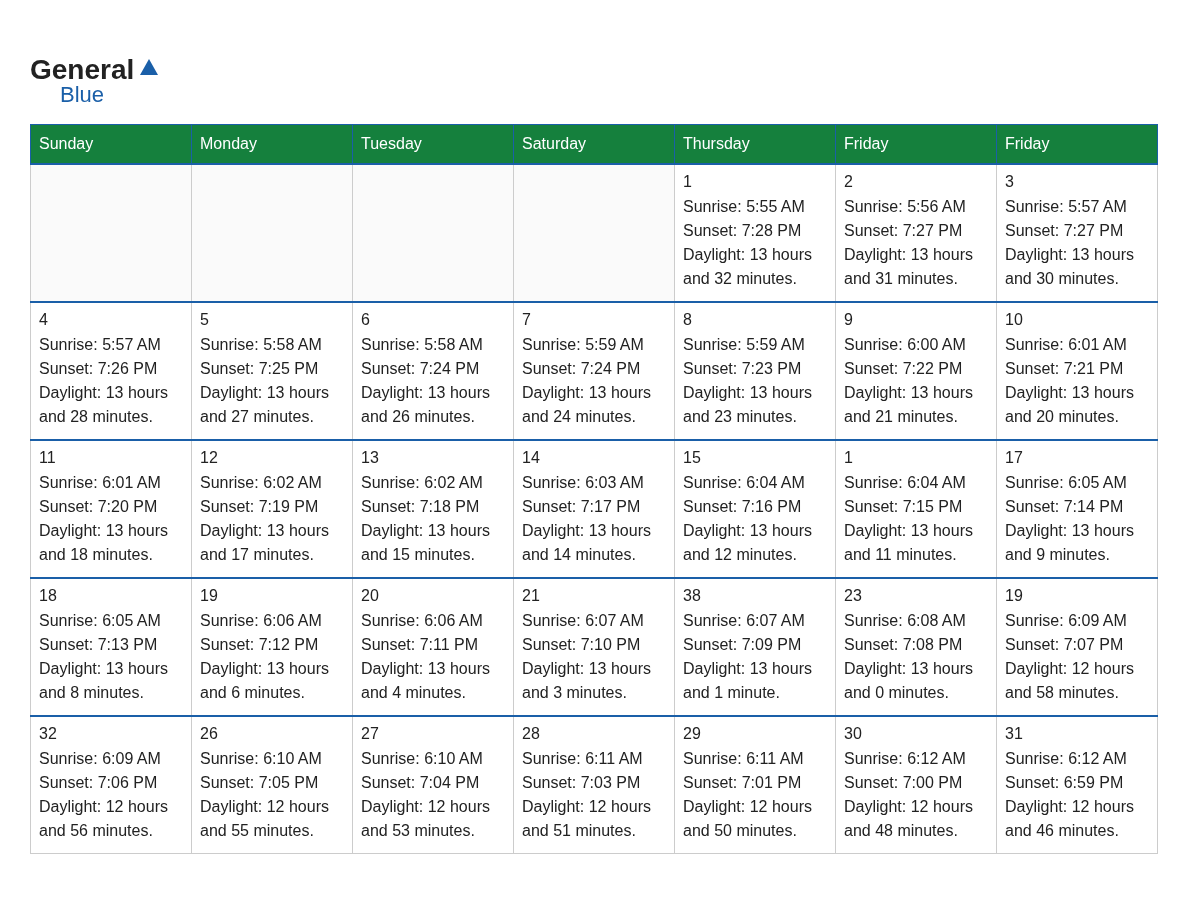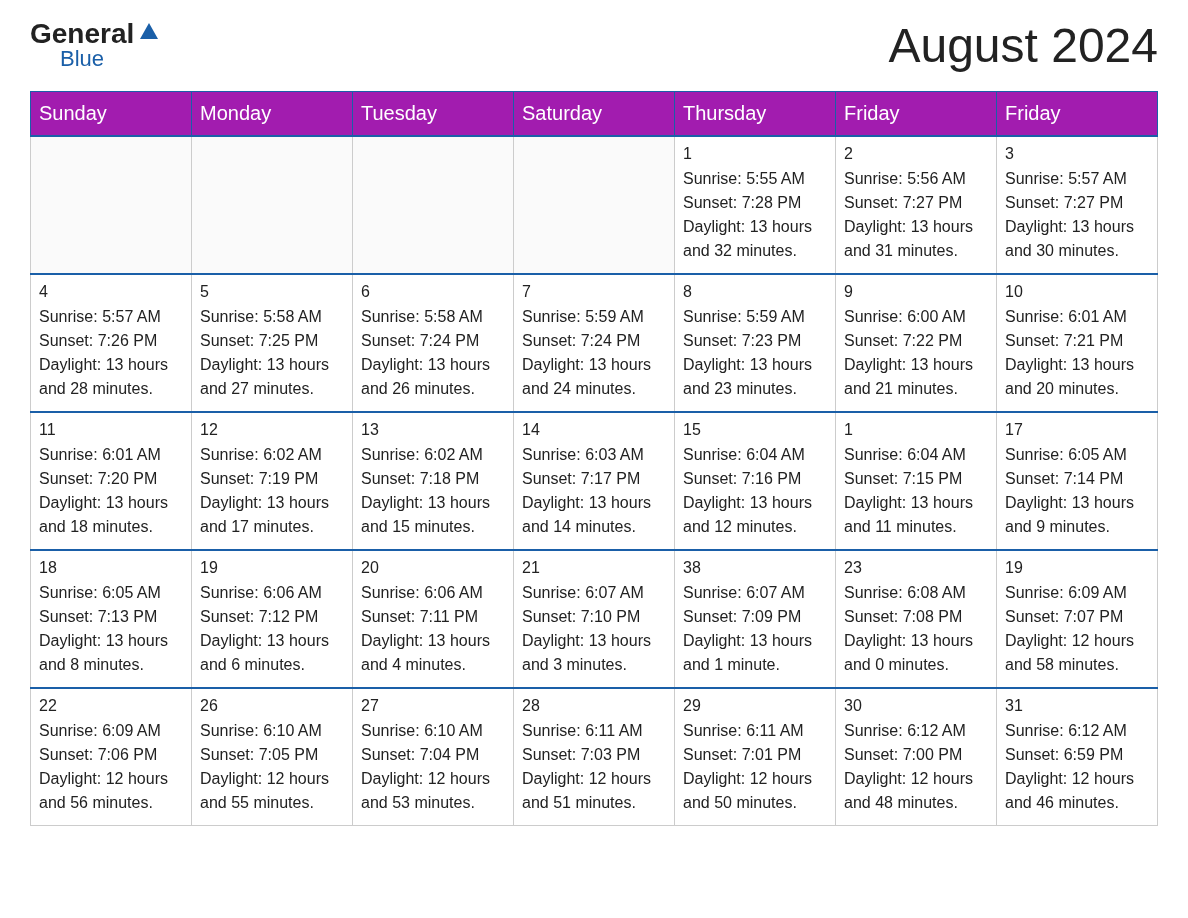--- a/index.html
+++ b/index.html
@@ -6,23 +6,24 @@
     body {
       font-family: Arial, Helvetica, sans-serif;
       background: #fff;
       color: #222;
       width: 1188px;
       min-height: 918px;
       padding: 20px 30px;
     }
     .header {
       display: flex;
-      justify-content: space-between;
+      justify-content: flex-start;
       align-items: flex-start;
       margin-bottom: 18px;
+      margin-top: 36px;
     }
     .logo {
       display: flex;
       flex-direction: column;
       align-items: flex-start;
     }
     .logo-general {
       font-size: 28px;
       font-weight: bold;
       color: #222;
@@ -47,24 +48,24 @@
     .title-block h2 {
       font-size: 22px;
       font-weight: normal;
       color: #444;
     }
     .calendar {
       width: 100%;
       border-collapse: collapse;
     }
     .calendar thead th {
-      background-color: #a21caf;
+      background-color: #15803d;
       color: #fff;
       padding: 10px 8px;
-      font-size: 20px;
+      font-size: 16px;
       font-weight: normal;
       text-align: left;
       border: 1px solid #1a5fa8;
     }
     .calendar tbody td {
       vertical-align: top;
       padding: 8px 8px 10px 8px;
       border: 1px solid #ccc;
       width: calc(100% / 7);
       font-size: 13px;
@@ -98,21 +99,20 @@
       <span class="logo-general">General</span>
       <span style="display:inline-block;margin-left:4px;">
         <svg width="22" height="22" viewBox="0 0 22 22">
           <polygon points="11,2 20,18 2,18" fill="#1a5fa8"></polygon>
         </svg>
       </span>
     </div>
     <span class="logo-blue">Blue</span>
   </div>
   <div class="title-block">
-    <h1>August 2024</h1>
   </div>
 </div>
 
 <table class="calendar">
   <thead>
     <tr>
     <th>Sunday</th>
         <th>Monday</th>
         <th>Tuesday</th>
         <th>Saturday</th>
@@ -225,21 +225,21 @@
           <span class="day-number">23</span>
           <div class="day-info">Sunrise: 6:08 AM<br>Sunset: 7:08 PM<br>Daylight: 13 hours<br>and 0 minutes.</div>
         </td>
         <td>
           <span class="day-number">19</span>
           <div class="day-info">Sunrise: 6:09 AM<br>Sunset: 7:07 PM<br>Daylight: 12 hours<br>and 58 minutes.</div>
         </td>
       </tr>
       <tr>
         <td>
-          <span class="day-number">22</span>
+          <span class="day-number">32</span>
           <div class="day-info">Sunrise: 6:09 AM<br>Sunset: 7:06 PM<br>Daylight: 12 hours<br>and 56 minutes.</div>
         </td>
         <td>
           <span class="day-number">26</span>
           <div class="day-info">Sunrise: 6:10 AM<br>Sunset: 7:05 PM<br>Daylight: 12 hours<br>and 55 minutes.</div>
         </td>
         <td>
           <span class="day-number">27</span>
           <div class="day-info">Sunrise: 6:10 AM<br>Sunset: 7:04 PM<br>Daylight: 12 hours<br>and 53 minutes.</div>
         </td>

